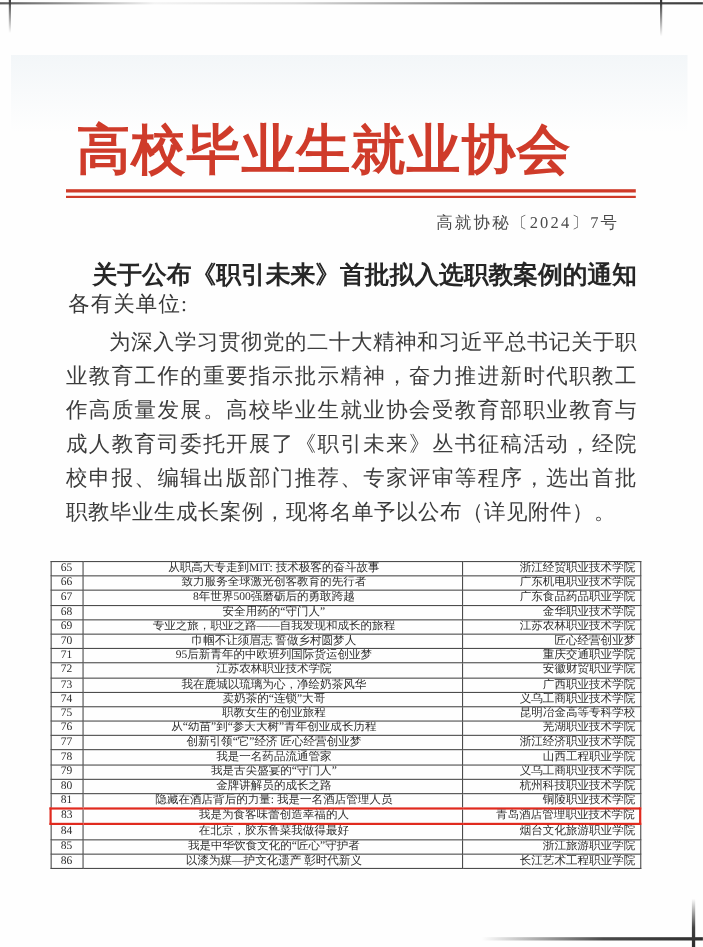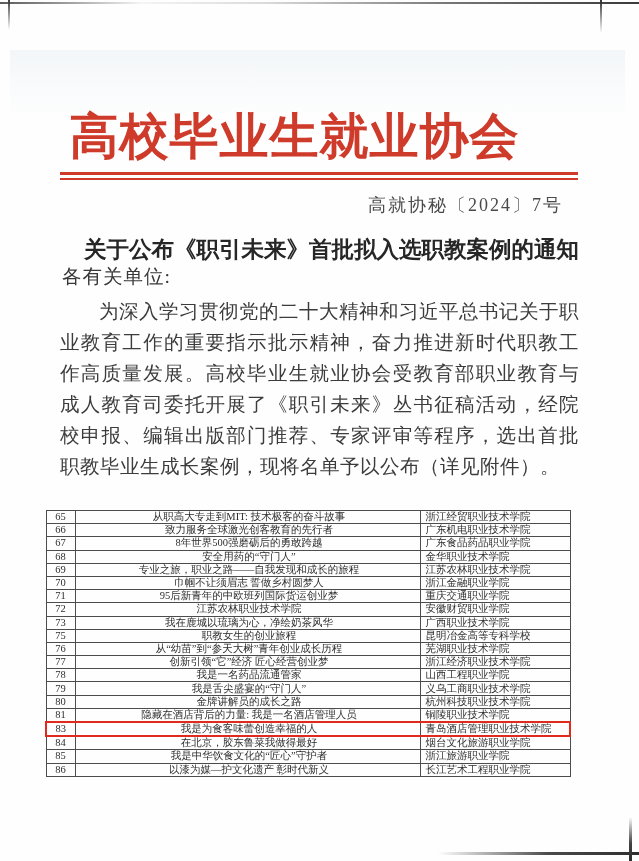--- a/index.html
+++ b/index.html
@@ -45,21 +45,21 @@
     margin:0; text-align:center;
     font-size:49px; font-weight:bold; letter-spacing:1px;
     white-space:nowrap;
   }
   .header-rule { position:absolute; top:172px; left:60px; width:518px; }
   .header-rule .r1 { height:3px; margin-bottom:3px; }
   .header-rule .r2 { height:1.5px; }
 
   .doc-number {
     position:absolute; top:193px; right:76px;
-    font-size:18px; letter-spacing:2px; color:#4a4a4a;
+    font-size:15px; letter-spacing:2px; color:#4a4a4a;
   }
   .notice-title {
     position:absolute; top:222px; left:0; width:639px;
     margin:12px; text-align:center;
     font-size:22.5px; font-weight:bold; color:#262626;
     white-space:nowrap;
   }
   .salutation {
     position:absolute; top:263px; left:62px;
     font-size:19.5px; letter-spacing:1px;
@@ -77,21 +77,21 @@
     font-size:10.5px; color:#2e2e2e;
     table-layout:fixed;
   }
   .case-table td {
     border:1px solid #4c4c4c;
     height:12.2px; line-height:12px;
     padding:0 4px; overflow:hidden; white-space:nowrap;
   }
   .case-table td.no   { width:26px;  text-align:center; padding:0 1px; }
   .case-table td.ttl  { width:333px; text-align:center;  padding-left:7px; }
-  .case-table td.inst { width:140px; text-align:left;  padding-left:5px; }
+  .case-table td.inst { width:140px; text-align:right;  padding-left:17px; }
   .case-table tr.highlighted td { border-top-width:2px; border-bottom-width:2px; }
   .case-table tr.highlighted td.no   { border-left-width:2px; }
   .case-table tr.highlighted td.inst { border-right-width:2px; }
 </style>
 </head>
 <body>
 
 <div class="page">
 
   <div class="scan-tint"></div>
@@ -139,36 +139,41 @@
           <td class="inst">金华职业技术学院</td>
         </tr>
         <tr>
           <td class="no">69</td>
           <td class="ttl">专业之旅，职业之路——自我发现和成长的旅程</td>
           <td class="inst">江苏农林职业技术学院</td>
         </tr>
         <tr>
           <td class="no">70</td>
           <td class="ttl">巾帼不让须眉志 誓做乡村圆梦人</td>
-          <td class="inst">浙江金融职业学院</td>
+          <td class="inst">匠心经营创业梦</td>
         </tr>
         <tr>
           <td class="no">71</td>
           <td class="ttl">95后新青年的中欧班列国际货运创业梦</td>
           <td class="inst">重庆交通职业学院</td>
         </tr>
         <tr>
           <td class="no">72</td>
           <td class="ttl">江苏农林职业技术学院</td>
           <td class="inst">安徽财贸职业学院</td>
         </tr>
         <tr>
           <td class="no">73</td>
           <td class="ttl">我在鹿城以琉璃为心，净绘奶茶风华</td>
           <td class="inst">广西职业技术学院</td>
+        </tr>
+        <tr>
+          <td class="no">74</td>
+          <td class="ttl">卖奶茶的“连锁”大哥</td>
+          <td class="inst">义乌工商职业技术学院</td>
         </tr>
         <tr>
           <td class="no">75</td>
           <td class="ttl">职教女生的创业旅程</td>
           <td class="inst">昆明冶金高等专科学校</td>
         </tr>
         <tr>
           <td class="no">76</td>
           <td class="ttl">从“幼苗”到“参天大树”青年创业成长历程</td>
           <td class="inst">芜湖职业技术学院</td>

